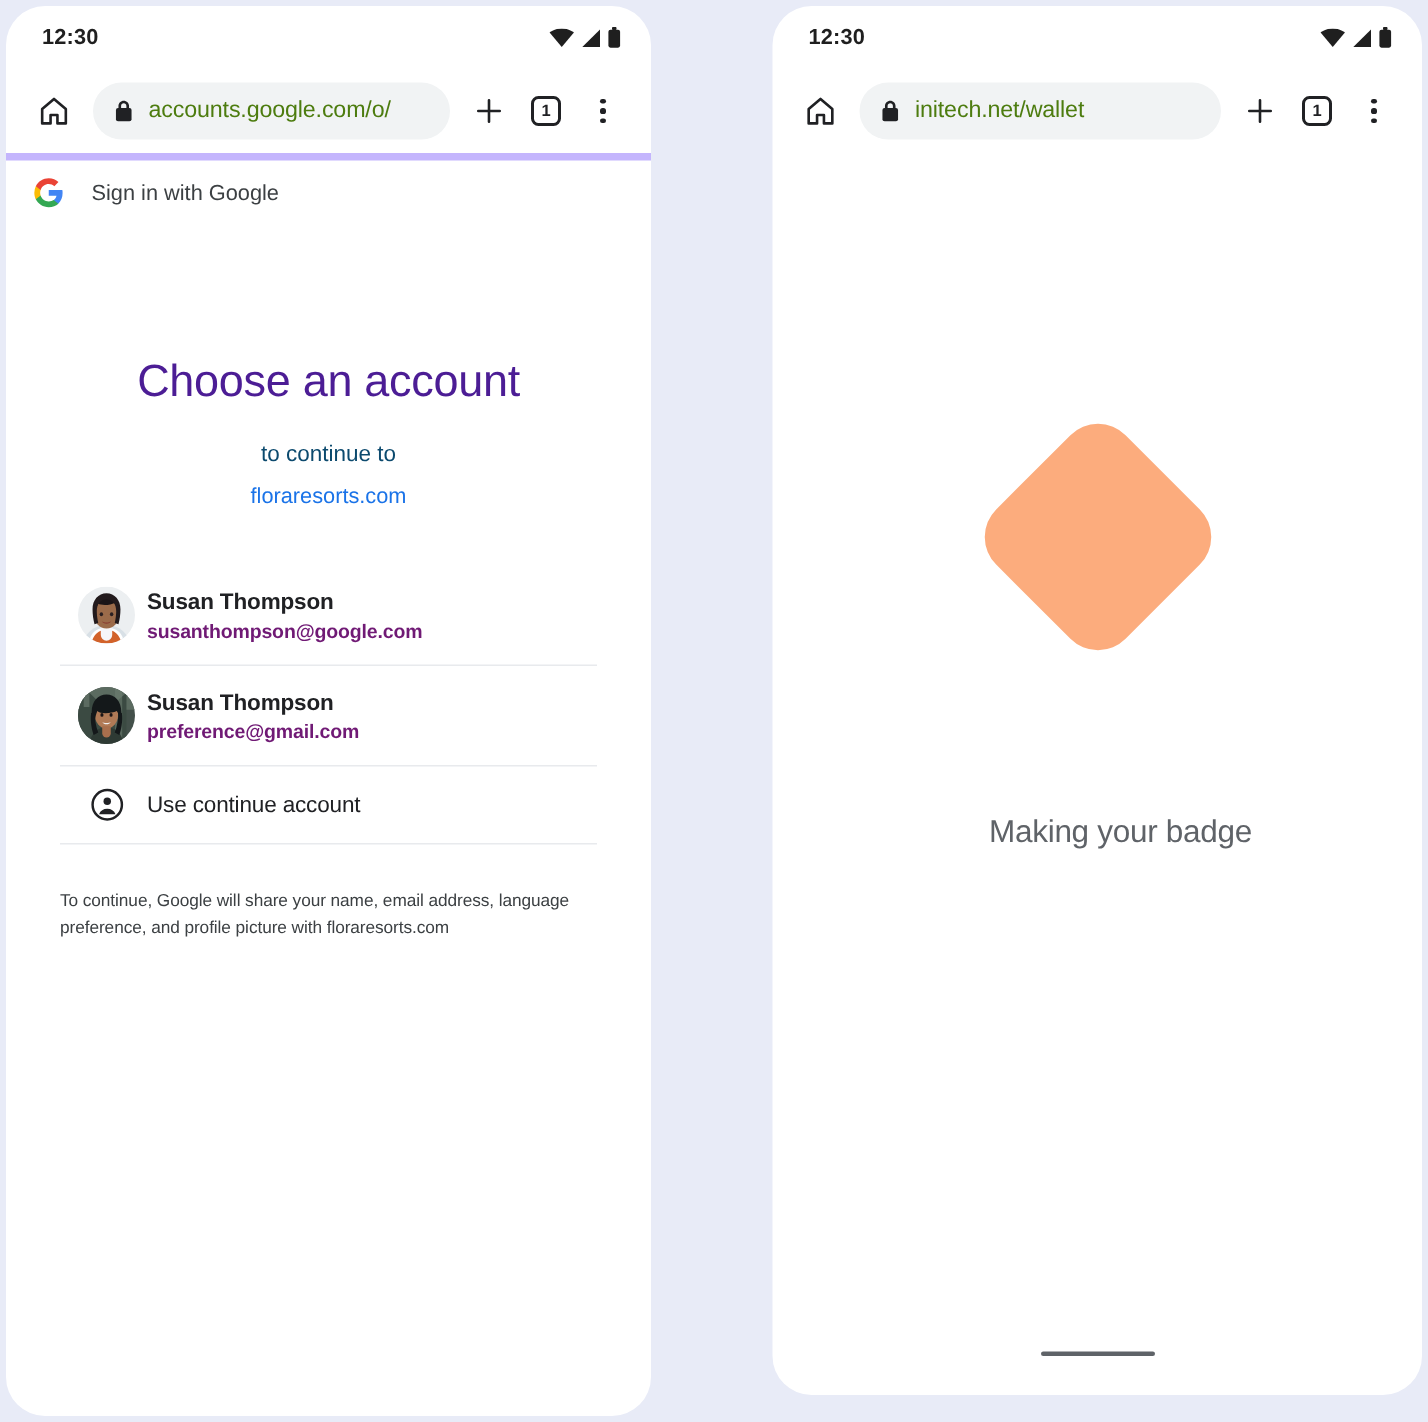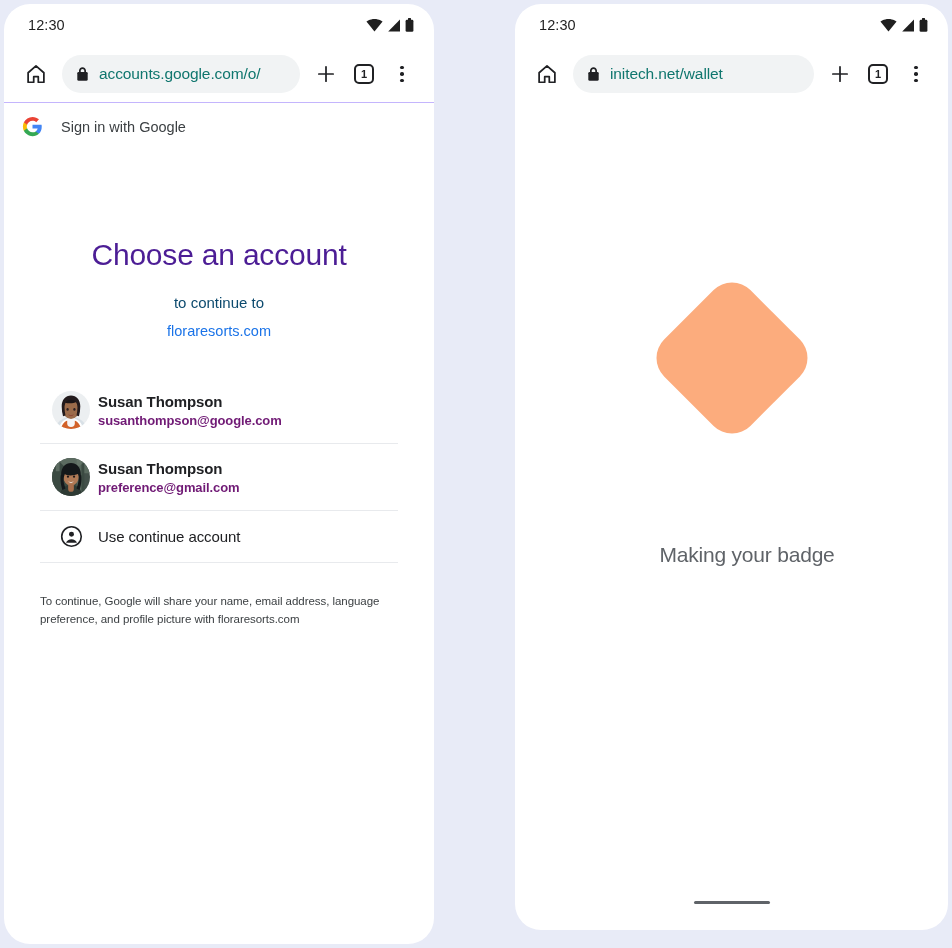--- a/index.html
+++ b/index.html
@@ -30,21 +30,21 @@
 
   
   .status-bar {
     height: 42px;
     display: flex;
     align-items: center;
     padding: 0 20px 0 24px;
   }
   .status-time {
     font-size: 14.5px;
-    font-weight: 400;
+    font-weight: 700;
     color: #1f1f1f;
     letter-spacing: .1px;
   }
   .status-icons {
     margin-left: auto;
     display: flex;
     align-items: center;
     gap: 4px;
   }
   .status-icons svg { display: block; }
@@ -69,21 +69,21 @@
     border-radius: 19px;
     display: flex;
     align-items: center;
     padding: 0 14px;
     gap: 10px;
     margin: 0 6px;
     min-width: 0;
   }
   .omnibox-url {
     font-size: 15.5px;
-    color: #0f766e;
+    color: #4d7c0f;
     white-space: nowrap;
     overflow: hidden;
     text-overflow: clip;
     letter-spacing: -.1px;
   }
   .tab-count {
     width: 20px; height: 20px;
     border: 2px solid #202124;
     border-radius: 5px;
     display: flex; align-items: center; justify-content: center;
@@ -91,21 +91,21 @@
     font-weight: 700;
     color: #202124;
     line-height: 1;
   }
   .dots { display: flex; flex-direction: column; gap: 3px; align-items: center; }
   .dots i { width: 3.5px; height: 3.5px; border-radius: 50%; background: #202124; display: block; }
 
   
   .g-header {
     height: 48px;
-    border-top: 1px solid #c4b5fd;
+    border-top: 5px solid #c4b5fd;
     display: flex;
     align-items: center;
     padding: 0 18px;
     gap: 18px;
   }
   .g-header-label {
     font-size: 14.5px;
     color: #3c4043;
   }
 

